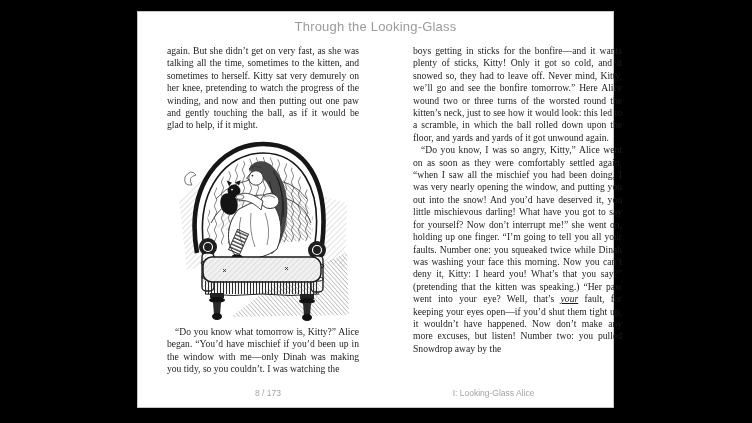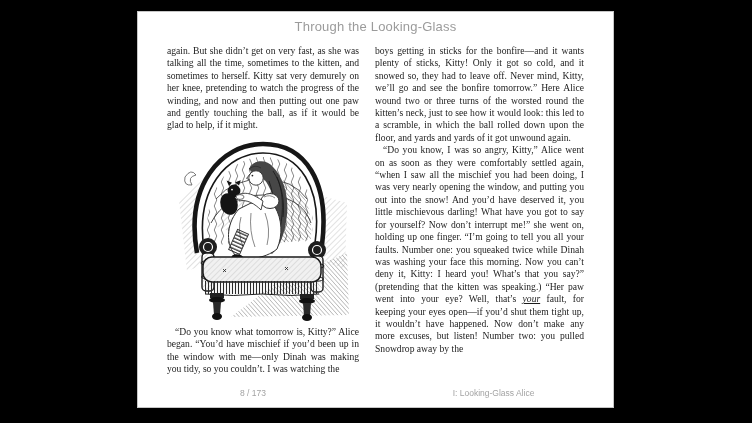--- a/index.html
+++ b/index.html
@@ -11,37 +11,37 @@
   .page{
     position:absolute;left:137px;top:11px;width:477px;height:397px;
     background:#fff;border:1px solid #c6c6c6;box-sizing:border-box;
   }
   .book-header{
     position:absolute;top:7px;left:0;right:0;text-align:center;
     font-size:13px;font-weight:400;color:#9b9b9b;letter-spacing:.2px;
     font-family:"Liberation Sans", sans-serif;
   }
   .columns{
-    position:absolute;top:33px;left:29px;display:flex;gap:16px;
+    position:absolute;top:33px;left:29px;display:flex;gap:42px;
   }
   .col{font-family:"Liberation Serif", serif;color:#1c1c1c;}
   .col-left{width:192px;}
-  .col-right{width:209px;}
+  .col-right{width:209px;margin-left:12px;}
   .col p{
     margin:0;font-size:9.6px;line-height:12.4px;text-align:justify;
   }
   .col p.indent{text-indent:8px;}
   .figure-wrap{
     margin:5px 0 5px;display:flex;justify-content:center;
   }
   .footer-left,.footer-right{
     position:absolute;bottom:9px;text-align:center;
     font-size:8.5px;color:#a3a3a3;font-family:"Liberation Sans", sans-serif;
   }
-  .footer-left{left:19px;width:192px;}
+  .footer-left{left:34px;width:192px;}
   .footer-right{left:251px;width:209px;}
   i{font-style:italic;text-decoration:underline;}
 </style>
 </head>
 <body>
 
 <div>
   <div class="page">
 
     <div class="book-header">Through the Looking-Glass</div>

